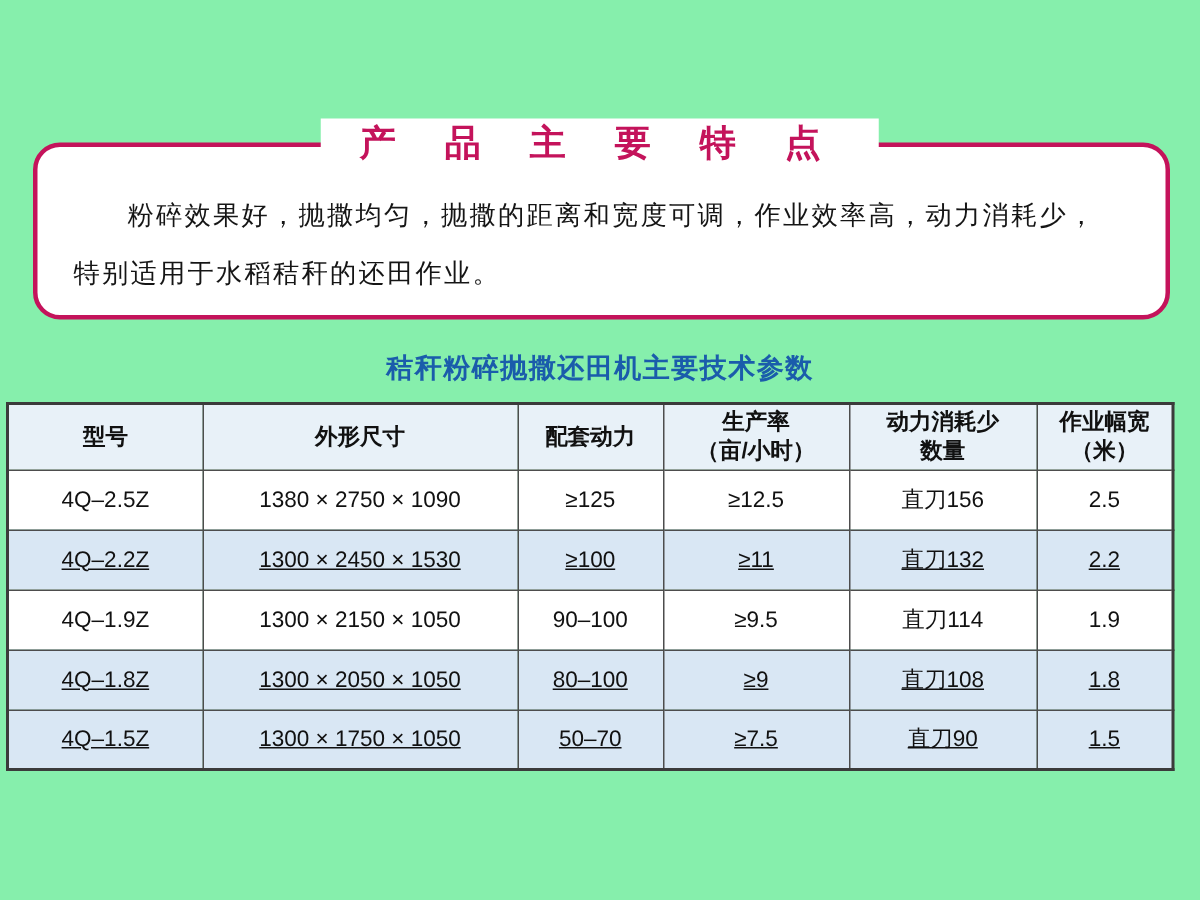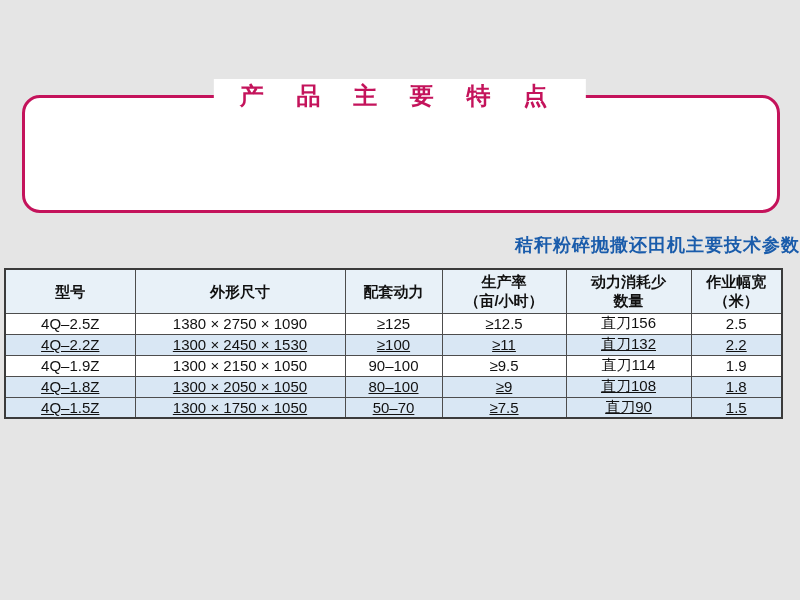--- a/index.html
+++ b/index.html
@@ -13,21 +13,21 @@
   }
   * { margin: 0; padding: 0; box-sizing: border-box; }
   html, body { background: #ffffff; }
   body {
     width: 800px; height: 600px;
     font-family: "Liberation Sans", "DejaVu Sans", sans-serif;
     color: var(--text);
     position: relative;
     overflow: hidden;
   }
-  .page { position: absolute; inset: 0; background: #e5e5e5; padding-left: 39px; }
+  .page { position: absolute; inset: 0; background: #86efac; padding-left: 39px; }
 
   
   .feature-box {
     position: absolute;
     left: 22px; top: 95px;
     width: 758px; height: 118px;
     border: 3px solid var(--accent);
     border-radius: 18px;
     background: #ffffff;
   }
@@ -55,21 +55,21 @@
     white-space: nowrap;
   }
   .feature-line.line1 { top: 33px; text-indent: 36px; }
   .feature-line.line2 { top: 72px; }
 
   
   .table-title {
     position: absolute;
     top: 233px; left: 0;
     width: 100%;
-    text-align: right;
+    text-align: center;
     font-size: 18px;
     font-weight: bold;
     letter-spacing: 1px;
     color: var(--table-title);
   }
 
   
   table.spec-table {
     position: absolute;
     top: 268px; left: 4px;
@@ -86,37 +86,39 @@
     padding: 0 2px;
     color: var(--text);
   }
   .spec-table thead th {
     background: var(--header-bg);
     height: 44px;
     font-weight: bold;
     font-size: 15px;
     line-height: 19px;
   }
-  .spec-table tbody td { height: 21px; background: #ffffff; }
+  .spec-table tbody td { height: 40px; background: #ffffff; }
   .spec-table tbody tr.alt td { background: var(--alt-row-bg); text-decoration: underline; }
   col.c1 { width: 130px; }
   col.c2 { width: 210px; }
   col.c3 { width: 97px; }
   col.c4 { width: 124px; }
   col.c5 { width: 125px; }
   col.c6 { width: 91px; }
 </style>
 </head>
 <body>
 
 <div class="page">
 
   <div class="feature-title">产 品 主 要 特 点</div>
 
   <div class="feature-box">
+    <p class="feature-line line1">粉碎效果好，抛撒均匀，抛撒的距离和宽度可调，作业效率高，动力消耗少，</p>
+    <p class="feature-line line2">特别适用于水稻秸秆的还田作业。</p>
   </div>
 
   <div class="table-title">秸秆粉碎抛撒还田机主要技术参数</div>
 
   <table class="spec-table">
     <colgroup>
       <col class="c1">
         <col class="c2">
         <col class="c3">
       <col class="c4">

